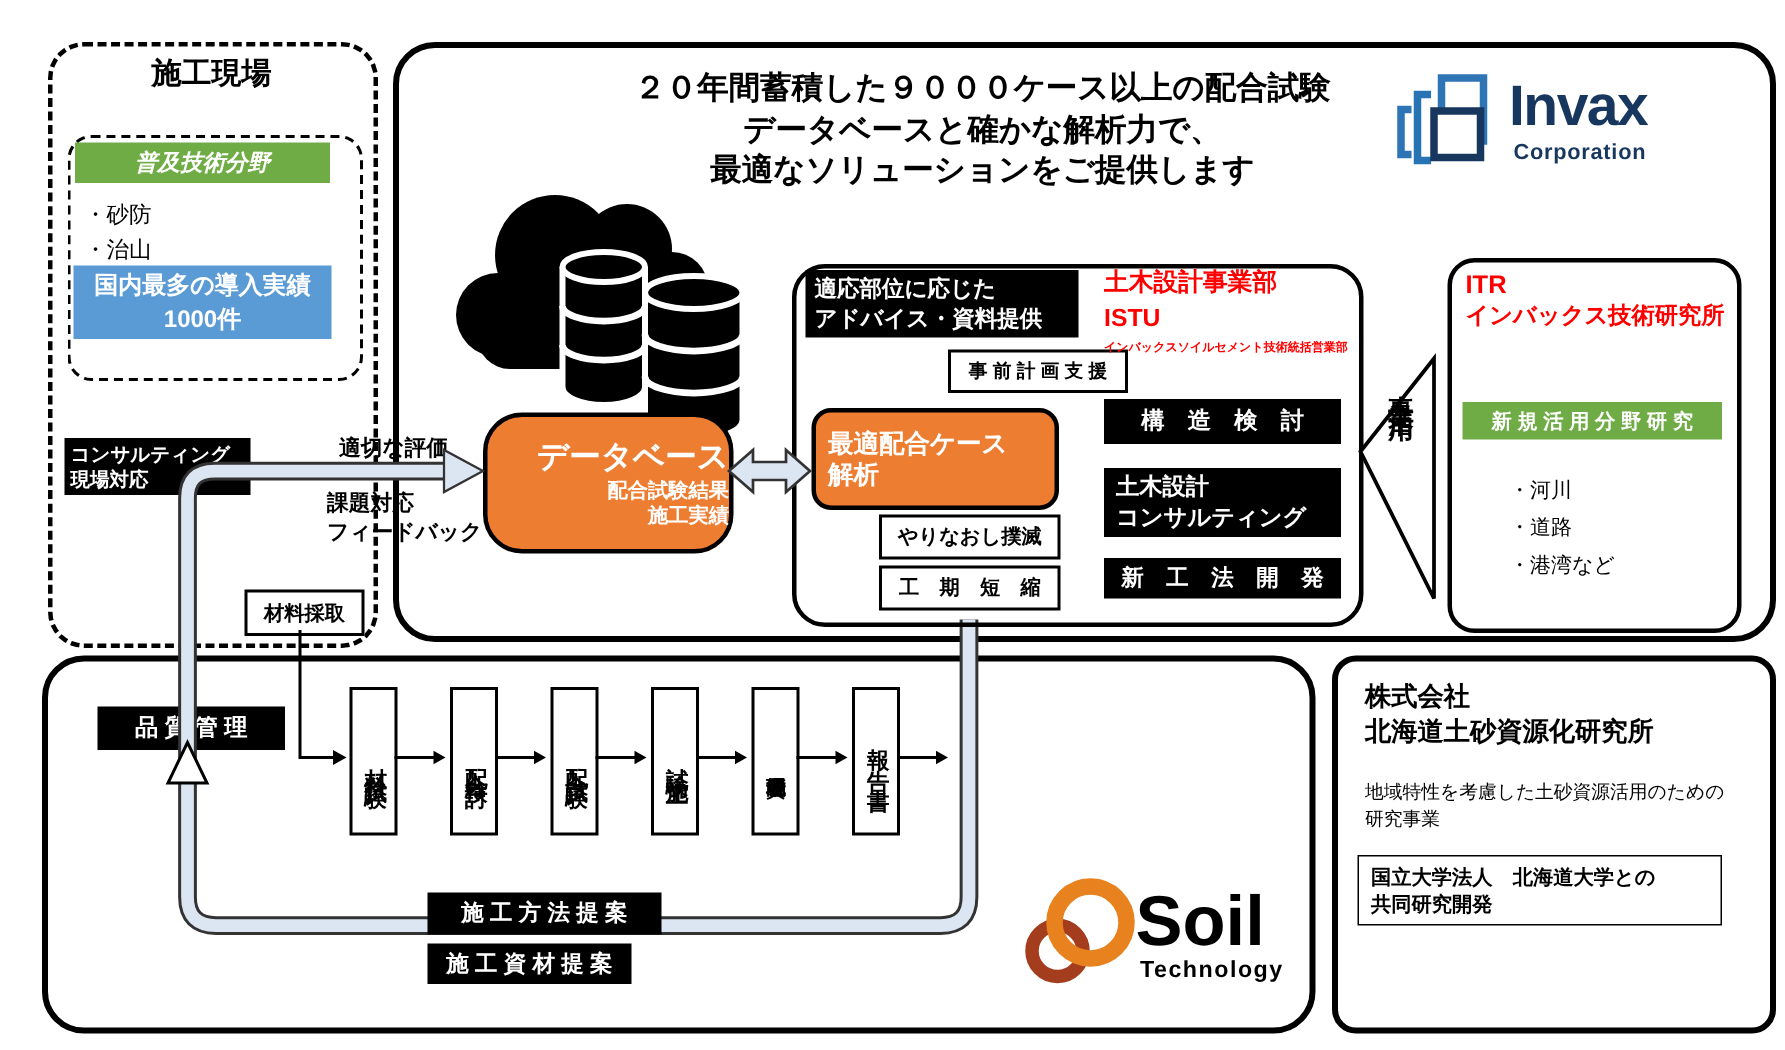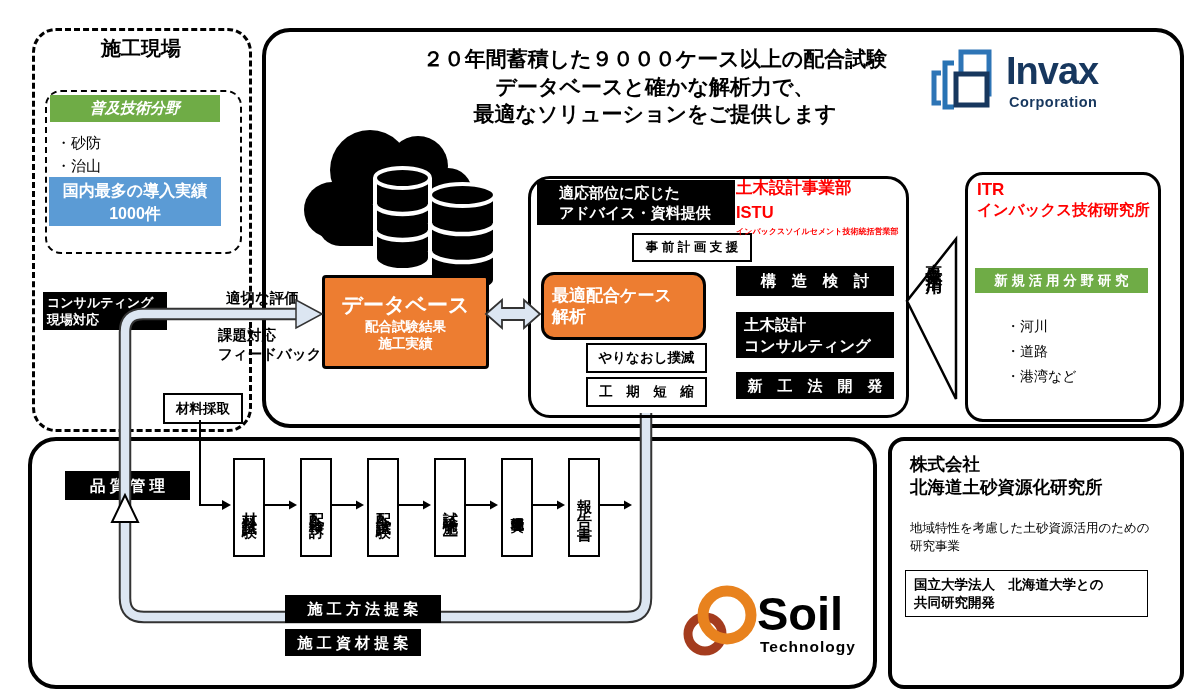--- a/index.html
+++ b/index.html
@@ -7,23 +7,23 @@
           font-family:"Liberation Sans","DejaVu Sans",sans-serif;color:#000;}
   .abs{position:absolute;}
   .layer{position:absolute;left:0;top:0;width:1190px;height:700px;pointer-events:none;}
   .panel{position:absolute;border:4px solid #000;border-radius:28px;background:transparent;}
   .dashed{position:absolute;border:3px dashed #000;border-radius:24px;background:transparent;}
   .blackbox{position:absolute;background:#000;color:#fff;font-weight:700;display:flex;
             align-items:center;justify-content:center;text-align:center;line-height:1.15;}
   .blackbox.left{justify-content:flex-start;text-align:left;}
   .whitebox{position:absolute;background:#fff;border:2px solid #000;font-weight:700;
             display:flex;align-items:center;justify-content:center;text-align:center;}
-  .orangebox{position:absolute;background:#ED7D31;border:3.5px solid #000;border-radius:4px;
+  .orangebox{position:absolute;background:#ED7D31;border:3.5px solid #000;border-radius:26px;
              color:#fff;font-weight:700;display:flex;flex-direction:column;
-             align-items:center;justify-content:center;text-align:center;}
+             align-items:flex-end;justify-content:center;text-align:center;}
   .vbox{position:absolute;background:#fff;border:2px solid #000;font-weight:700;
         writing-mode:vertical-rl;text-orientation:upright;display:flex;
         align-items:center;justify-content:center;}
   .redtxt{position:absolute;color:#FF0000;font-weight:700;white-space:nowrap;}
   .lbl{position:absolute;font-weight:700;white-space:nowrap;}
   .pipe-o{fill:none;stroke:#333333;stroke-width:12.5px;}
   .pipe-f{fill:none;stroke:#DCE6F2;stroke-width:8.5px;}
   .flowline{stroke:#000;stroke-width:2px;fill:none;}
   .flowhead{fill:#000;stroke:none;}
   .vtext{writing-mode:vertical-rl;text-orientation:upright;}
@@ -101,21 +101,21 @@
       <path d="M140,141 A32.5,11 0 0 0 205,141" fill="none" stroke="#fff" stroke-width="4.5"></path>
     </g>
   </svg>
 
   <div class="orangebox" style="left:322px;top:275px;width:161px;height:88px;z-index:3;">
     <div style="font-size:21px;line-height:26px;">データベース</div>
     <div style="font-size:13.5px;line-height:17px;">配合試験結果</div>
     <div style="font-size:13.5px;line-height:17px;">施工実績</div>
   </div>
 
-  <div class="blackbox left" style="left:537px;top:180px;width:176px;height:45px;font-size:15px;padding-left:22px;line-height:20px;z-index:3;">
+  <div class="blackbox left" style="left:537px;top:180px;width:176px;height:45px;font-size:15px;padding-left:6px;line-height:20px;z-index:3;">
     <span>
       <span style="display:block">適応部位に応じた</span>
       <span style="display:block">アドバイス・資料提供</span>
     </span>
   </div>
   <div class="whitebox" style="left:588px;top:233px;width:116px;height:25px;font-size:12.5px;z-index:3;margin-left:44px;">事 前 計 画 支 援</div>
   <div class="orangebox" style="left:541px;top:272px;width:159px;height:62px;align-items:flex-start;padding-left:8px;width:151px;border-radius:13px;z-index:3;">
     <div style="font-size:17px;line-height:21px;">最適配合ケース</div>
     <div style="font-size:17px;line-height:21px;">解析</div>
   </div>

